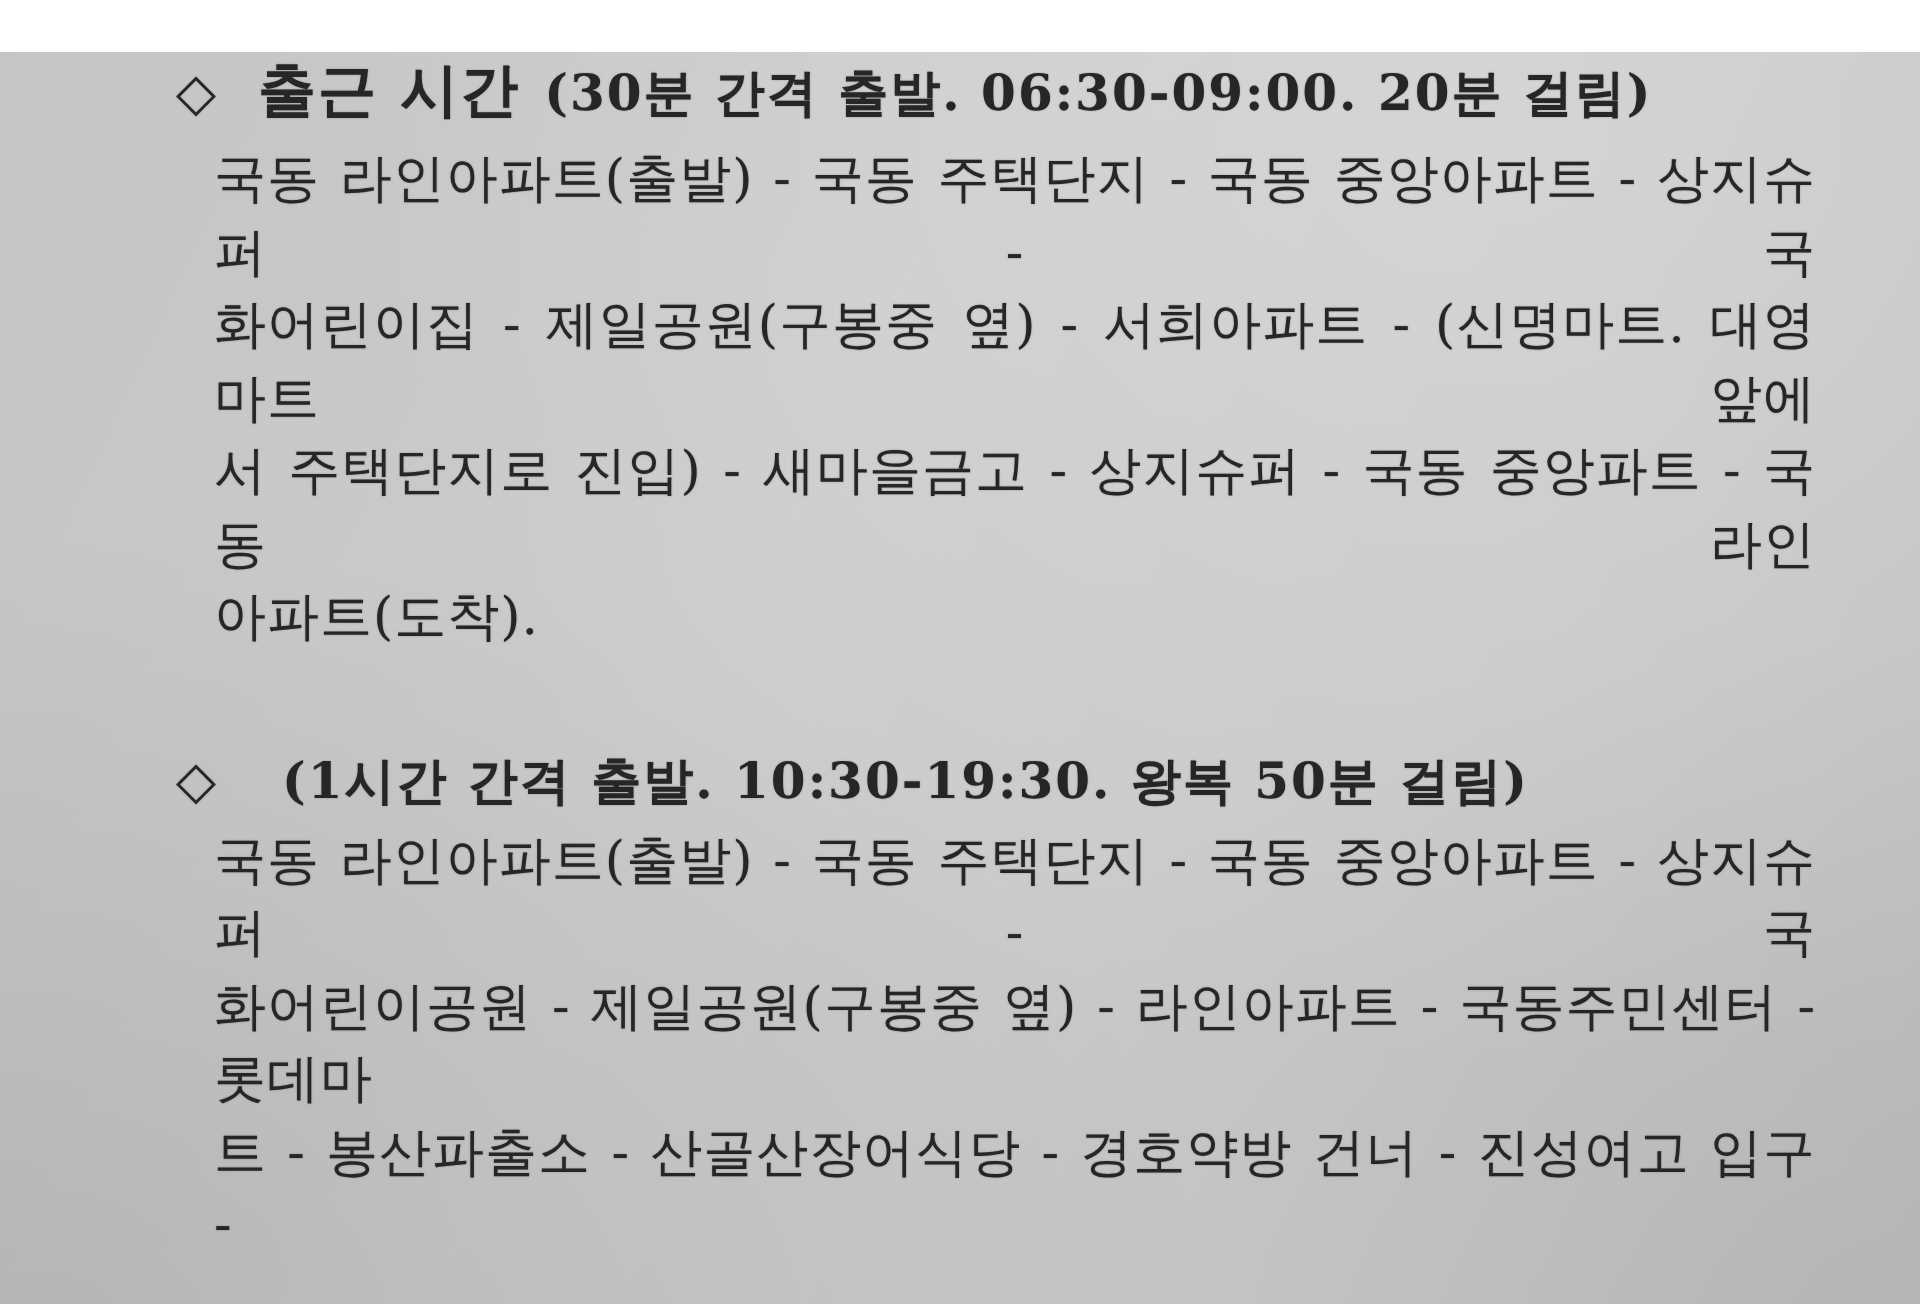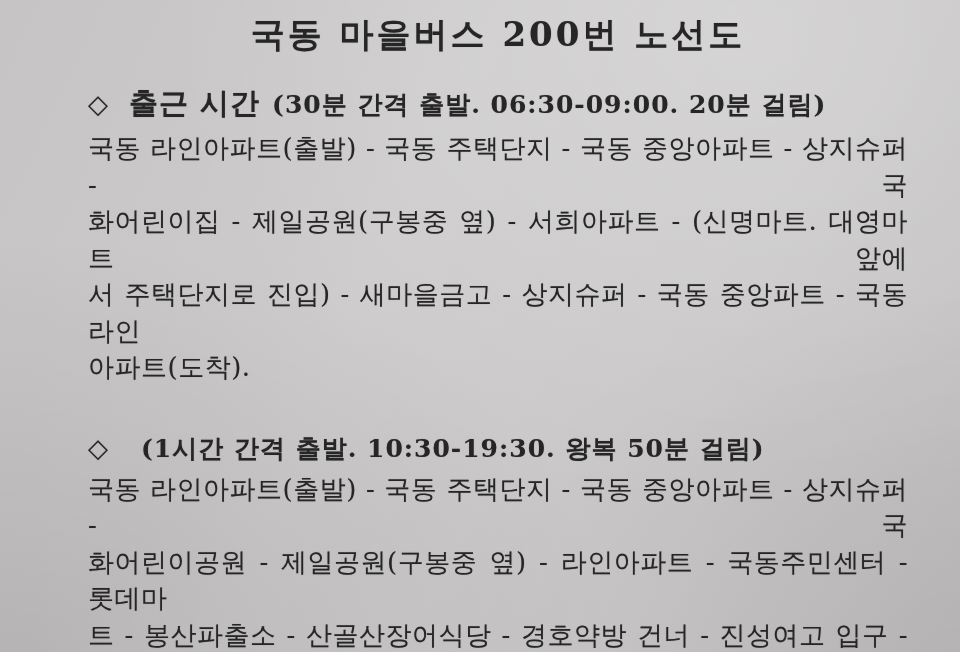--- a/index.html
+++ b/index.html
@@ -56,32 +56,32 @@
   }
   .route {
     margin-top: 6px;
     font-size: 26px;
     line-height: 36.5px;
     letter-spacing: 0.5px;
   }
   .route-line {
     text-align: justify;
     text-align-last: justify;
+    margin-left: 19px;
   }
   .route-line.last {
     text-align: center;
     text-align-last: left;
   }
 </style>
 </head>
 <body>
 
 <div class="paper">
 
-  <div class="title">국동 마을버스 200번 노선도</div>
 
   <div class="content">
 
     <section class="section-commute">
       <div class="heading-line">
         <span class="bullet">◇</span>
         <span>출근 시간</span>
         <span class="heading-detail">(30분 간격 출발. 06:30-09:00. 20분 걸림)</span>
       </div>
       <div class="route">

